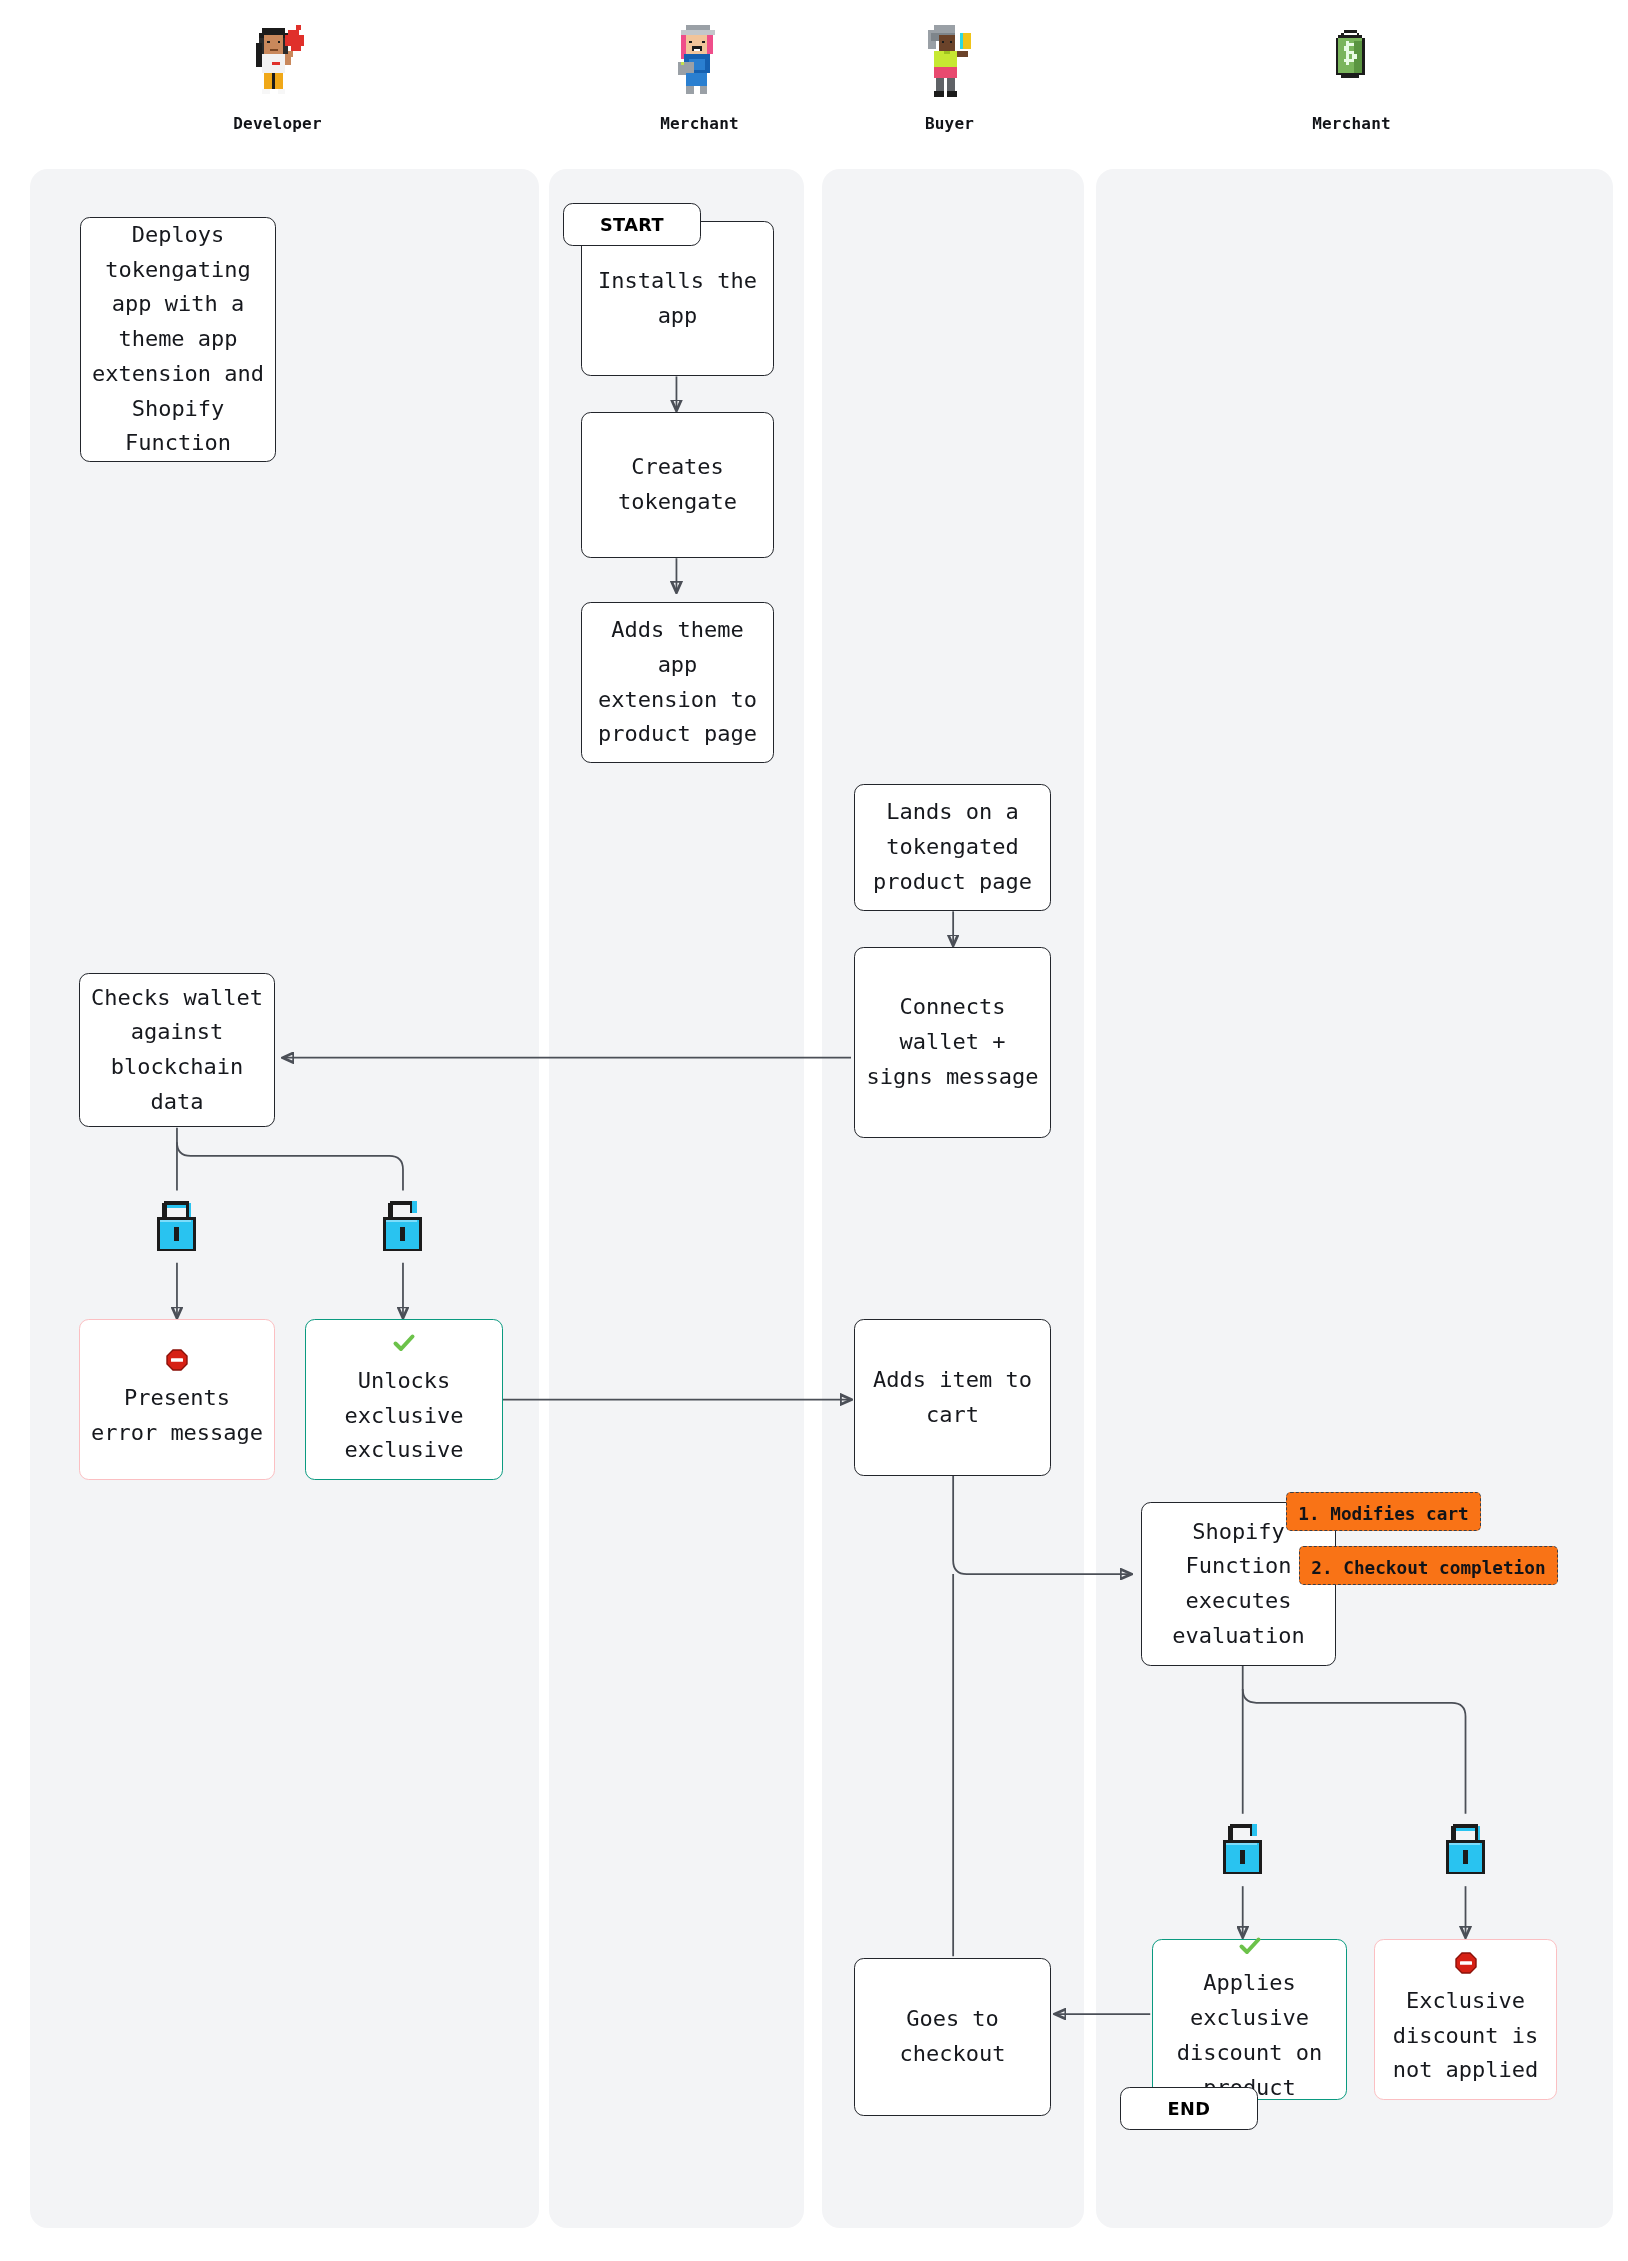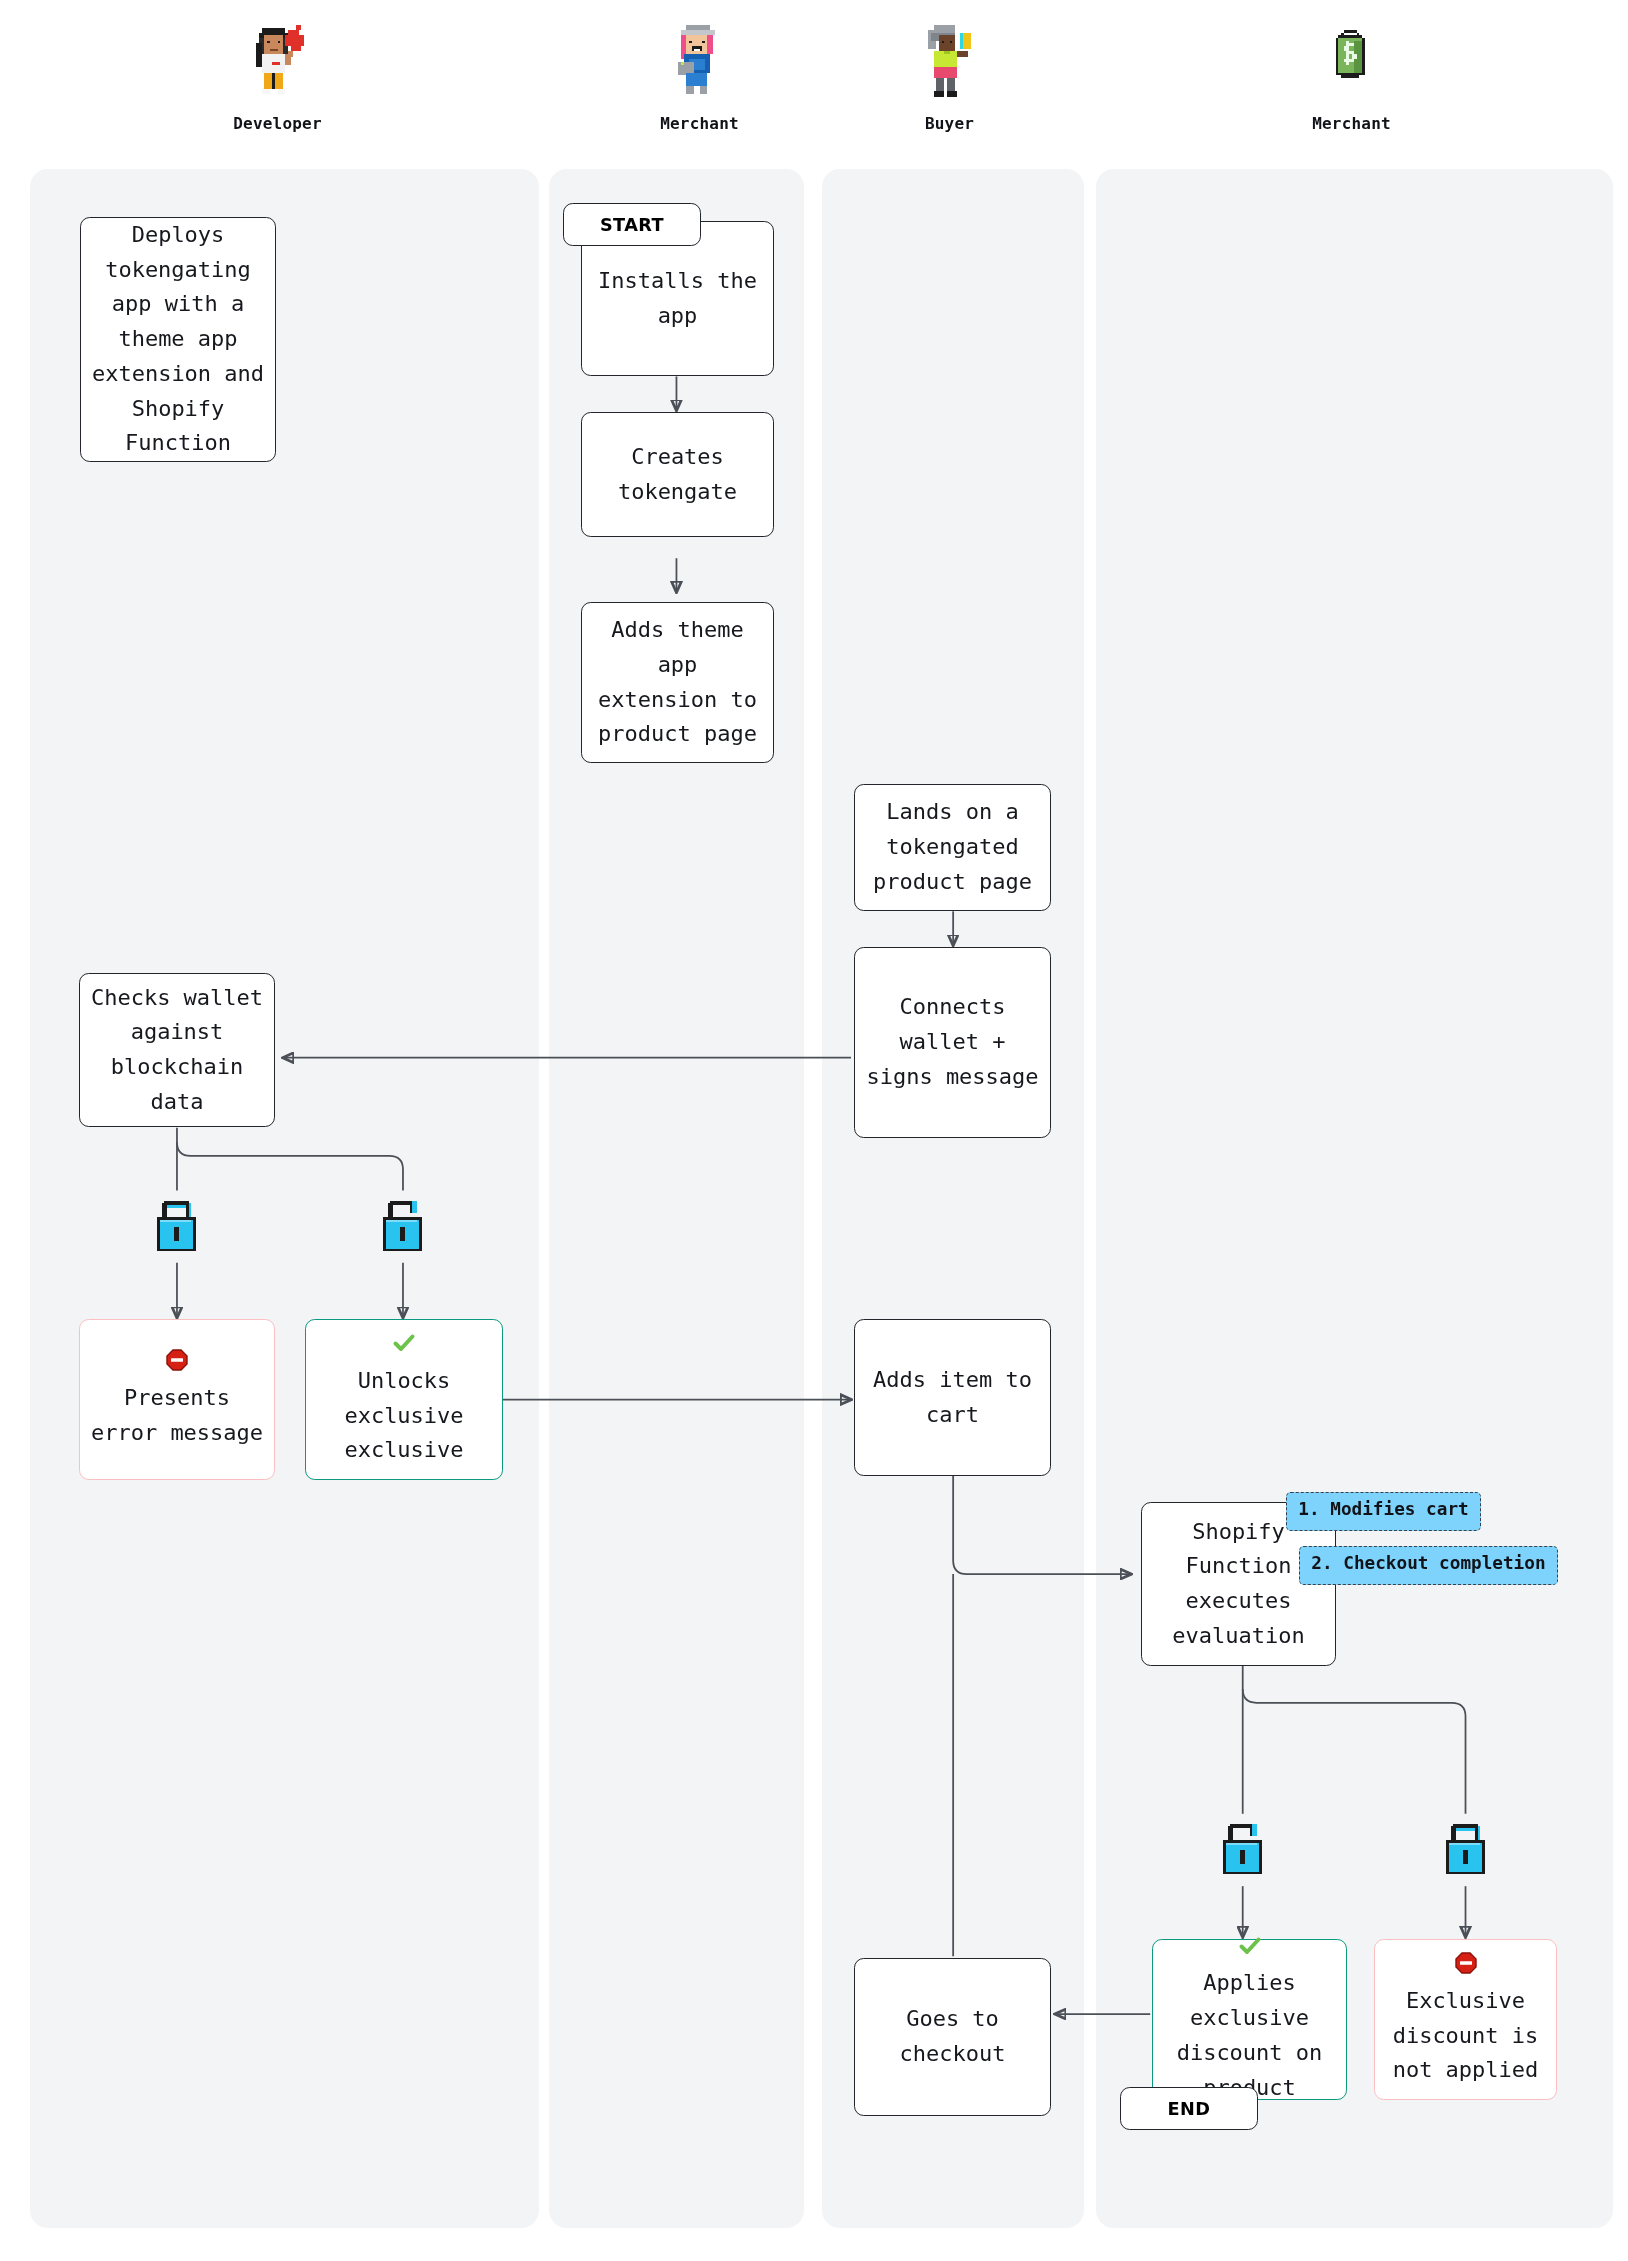--- a/index.html
+++ b/index.html
@@ -82,25 +82,25 @@
     font-size: 17.7px;
     font-weight: 700;
     color: #000000;
     letter-spacing: 0.4px;
     z-index: 14;
   }
 
   
   .note {
     position: absolute;
-    background: #7dd3fc;
+    background: #f97316;
     border: 1.6px dashed #3b3f47;
     border-radius: 4.8px;
     display: flex;
-    align-items: flex-start;
+    align-items: flex-end;
     font-family: "DejaVu Sans Mono", "Liberation Mono", monospace;
     font-size: 17.7px;
     font-weight: 700;
     color: #111318;
     padding: 6.4px 11.3px;
     white-space: nowrap;
     z-index: 15;
   }
 
   
@@ -281,21 +281,21 @@
   </div>
 
   <div class="pill" style="left:563px; top:203px; width:138px; height:43px;">
     <span>START</span>
   </div>
 
   <div class="node" style="left:581px; top:221px; width:193px; height:155px;">
     <span>Installs the app</span>
   </div>
 
-  <div class="node" style="left:581px; top:412px; width:193px; height:125px;">
+  <div class="node" style="left:581px; top:412px; width:193px; height:146px;">
     <span>Creates tokengate</span>
   </div>
 
   <div class="node" style="left:581px; top:602px; width:193px; height:161px;">
     <span>Adds theme app extension to product page</span>
   </div>
 
   <div class="node" style="left:854px; top:784px; width:197px; height:127px;">
     <span>Lands on a tokengated product page</span>
   </div>

